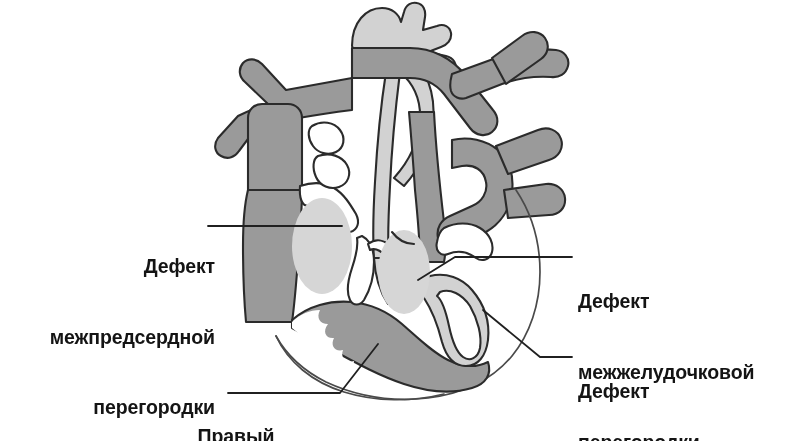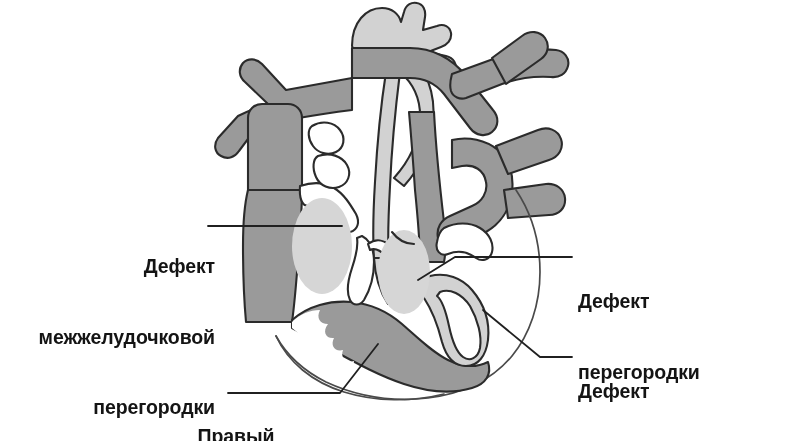--- a/index.html
+++ b/index.html
@@ -253,26 +253,27 @@
     <g>
       <line class="lead" x1="208" y1="226" x2="342" y2="226"></line>
       <polyline class="lead" points="418,280 455,257 572,257"></polyline>
       <polyline class="lead" points="483,310 540,357 572,357"></polyline>
       <polyline class="lead" points="228,393 340,393 378,344"></polyline>
     </g>
   </svg>
 
   <div class="label left" id="lbl-asd">
     <div>Дефект</div>
-    <div>межжелудочковой</div>
+    <div>межпредсердной</div>
     <div>перегородки</div>
   </div>
 
   <div class="label right" id="lbl-vsd">
     <div>Дефект</div>
+    <div>межжелудочковой</div>
     <div>перегородки</div>
   </div>
 
   <div class="label right" id="lbl-lv">
     <div>Дефект</div>
     
   </div>
 
   <div class="label center" id="lbl-rv">
     <div>Правый</div>

